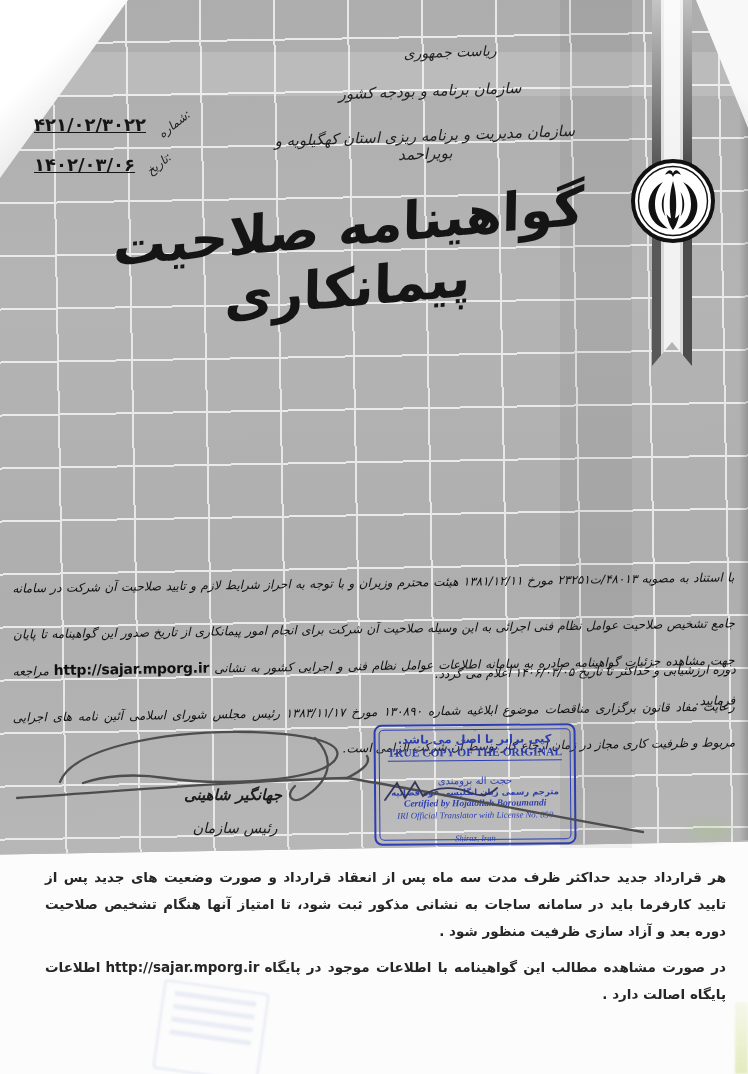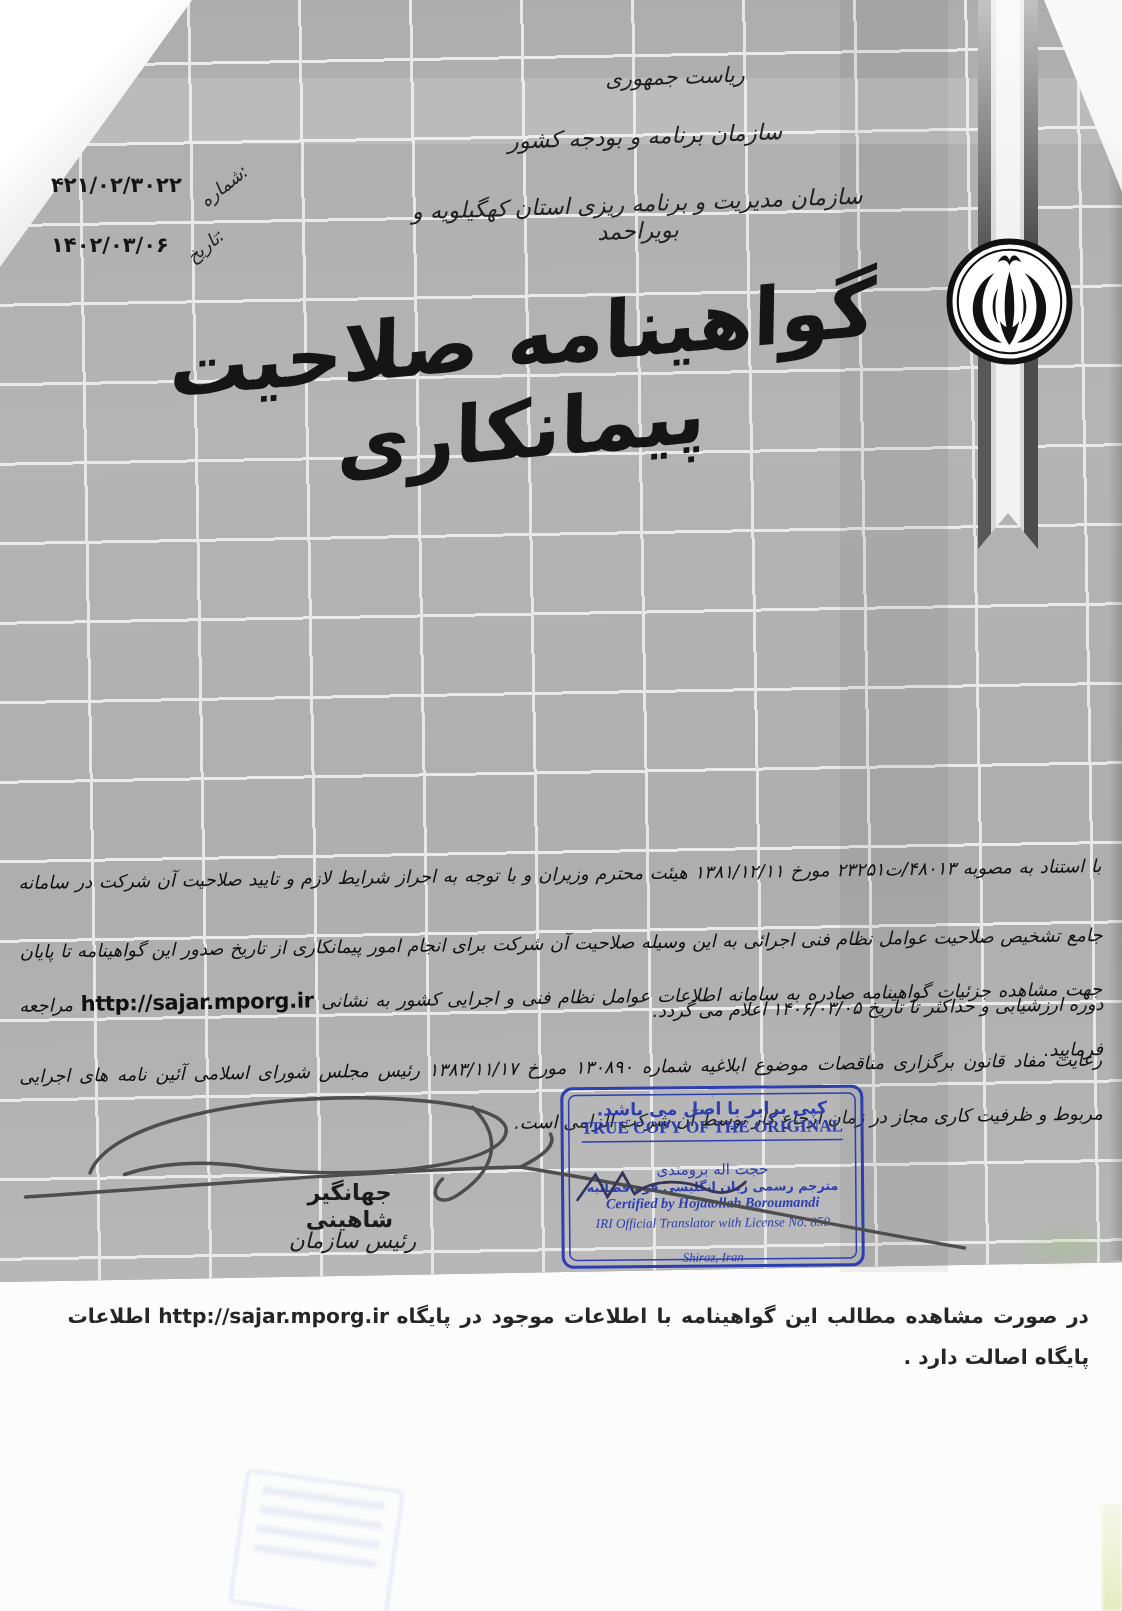--- a/index.html
+++ b/index.html
@@ -39,21 +39,21 @@
   .emblem{position:absolute;left:630px;top:158px;width:86px;height:86px;z-index:4;}
   
   .lh{position:absolute;z-index:5;text-align:center;font-style:italic;color:#1e1e1e;transform:rotate(-2deg);}
   .lh1{left:330px;top:44px;width:240px;font-size:14px;}
   .lh2{left:300px;top:82px;width:260px;font-size:15px;}
   .lh3{left:270px;top:127px;width:310px;font-size:15px;}
   
   .meta{position:absolute;left:34px;top:104px;width:250px;z-index:5;}
   .meta-row{display:flex;align-items:center;justify-content:flex-start;height:40px;}
   .meta-label{font-style:italic;font-size:12px;transform:rotate(-38deg);display:inline-block;margin-left:10px;order:2;color:#222;}
-  .meta-value{font-weight:bold;font-size:14px;letter-spacing:1px;order:1;direction:ltr;unicode-bidi:bidi-override;color:#151515;}
+  .meta-value{font-weight:bold;font-size:18px;letter-spacing:1px;order:1;direction:ltr;unicode-bidi:bidi-override;color:#151515;text-decoration:underline;}
   
   .title{
     position:absolute;left:58px;top:196px;width:580px;z-index:5;
     direction:rtl;text-align:center;
     font-size:53px;font-weight:bold;color:#151515;
     transform:rotate(-5deg) skewX(-6deg);
     letter-spacing:-1px;
   }
   
   .field{position:absolute;z-index:5;direction:rtl;}
@@ -81,21 +81,21 @@
   .stamp-name{font-size:10px;direction:rtl;line-height:1.2;margin-top:14px;}
   .stamp-role{font-size:8.5px;font-weight:bold;direction:rtl;line-height:1.2;}
   .stamp-cert{font-family:"Liberation Serif",serif;font-style:italic;font-weight:bold;font-size:9.5px;line-height:1.25;margin-top:1px;}
   .stamp-lic{font-family:"Liberation Serif",serif;font-style:italic;font-size:8.8px;line-height:1.25;}
   .stamp-city{font-family:"Liberation Serif",serif;font-style:italic;font-size:8.5px;line-height:1.2;margin-top:12px;}
   .scales{width:15px;height:14px;margin-top:4px;}
   
   .sig-svg{position:absolute;left:15px;top:720px;width:640px;height:125px;z-index:6;}
   .stamp-scrawl{position:absolute;left:380px;top:776px;width:125px;height:32px;z-index:7;}
   .sig-name{position:absolute;left:178px;top:786px;width:110px;z-index:6;text-align:center;
-    font-weight:bold;font-size:15px;direction:rtl;color:#1c1c1c;}
+    font-weight:bold;font-style:italic;font-size:15px;direction:rtl;color:#1c1c1c;}
   .sig-role{position:absolute;left:185px;top:820px;width:100px;z-index:6;text-align:center;
     font-weight:normal;font-style:italic;font-size:14.5px;direction:rtl;color:#1c1c1c;}
   
   .footer{position:absolute;left:45px;right:22px;top:856px;z-index:5;direction:rtl;color:#262626;}
   .footer p{margin:0;text-align:justify;font-weight:bold;font-size:13.5px;line-height:27px;}
   .footer .fp2{margin-top:8px;}
   .footer .fp3{margin-top:9px;}
   .footer .url{font-size:13.5px;}
   
   .ghost-stamp{position:absolute;left:158px;top:986px;width:102px;height:86px;z-index:2;
@@ -198,20 +198,21 @@
       <path d="M 332,58 C 348,50 356,43 352,36"></path>
     </g>
   </svg>
   <svg class="stamp-scrawl" viewBox="0 0 125 32">
     <path d="M 5,24 L 17,7 L 25,22 L 35,6 L 43,20 C 56,9 78,11 91,17 C 100,21 110,19 117,12" fill="none" stroke="#35355a" stroke-width="1.8" stroke-linecap="round"></path>
   </svg>
   <div class="sig-name">جهانگیر شاهینی</div>
   <div class="sig-role">رئیس سازمان</div>
 
   <div class="footer">
+    <p class="fp2">هر قرارداد جدید حداکثر ظرف مدت سه ماه پس از انعقاد قرارداد و صورت وضعیت های جدید پس از تایید کارفرما باید در سامانه ساجات به نشانی مذکور ثبت شود، تا امتیاز آنها هنگام تشخیص صلاحیت دوره بعد و آزاد سازی ظرفیت منظور شود .</p>
     <p class="fp3"><span>در صورت مشاهده مطالب این گواهینامه با اطلاعات موجود در پایگاه</span><span class="url" dir="ltr">http://sajar.mporg.ir</span><span>اطلاعات پایگاه اصالت دارد .</span></p>
 
   </div>
 
   <div class="ghost-stamp">
       <i></i>
       <i></i>
       <i></i>
       <i></i>
     </div>

